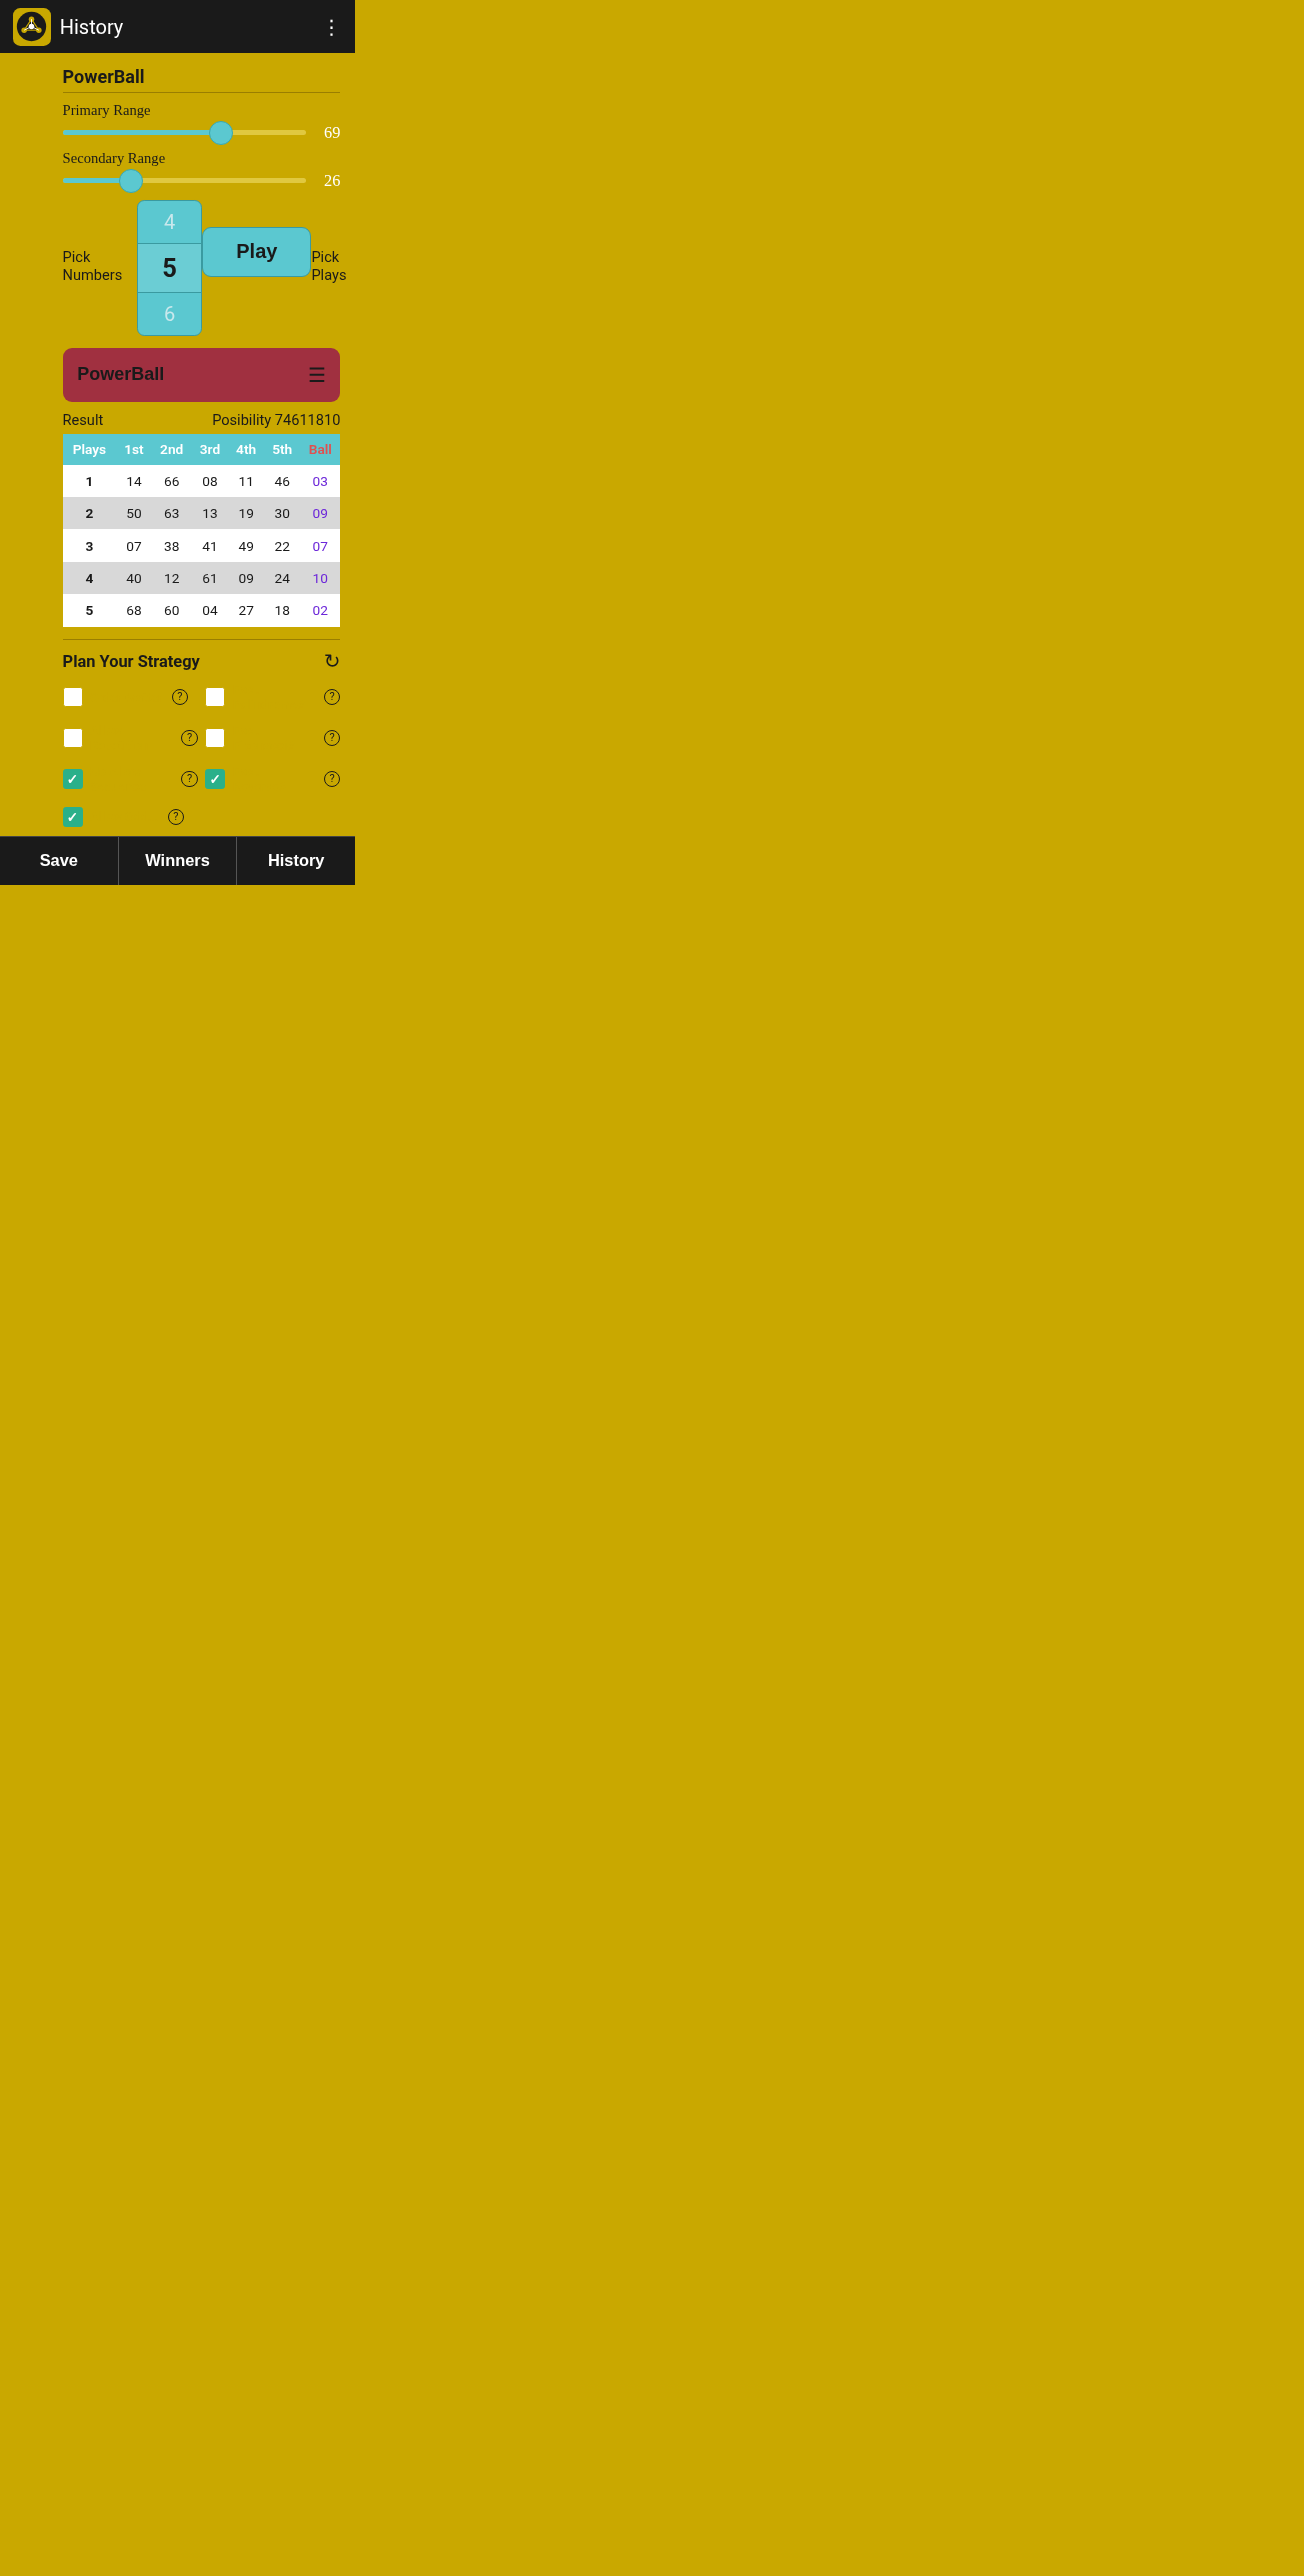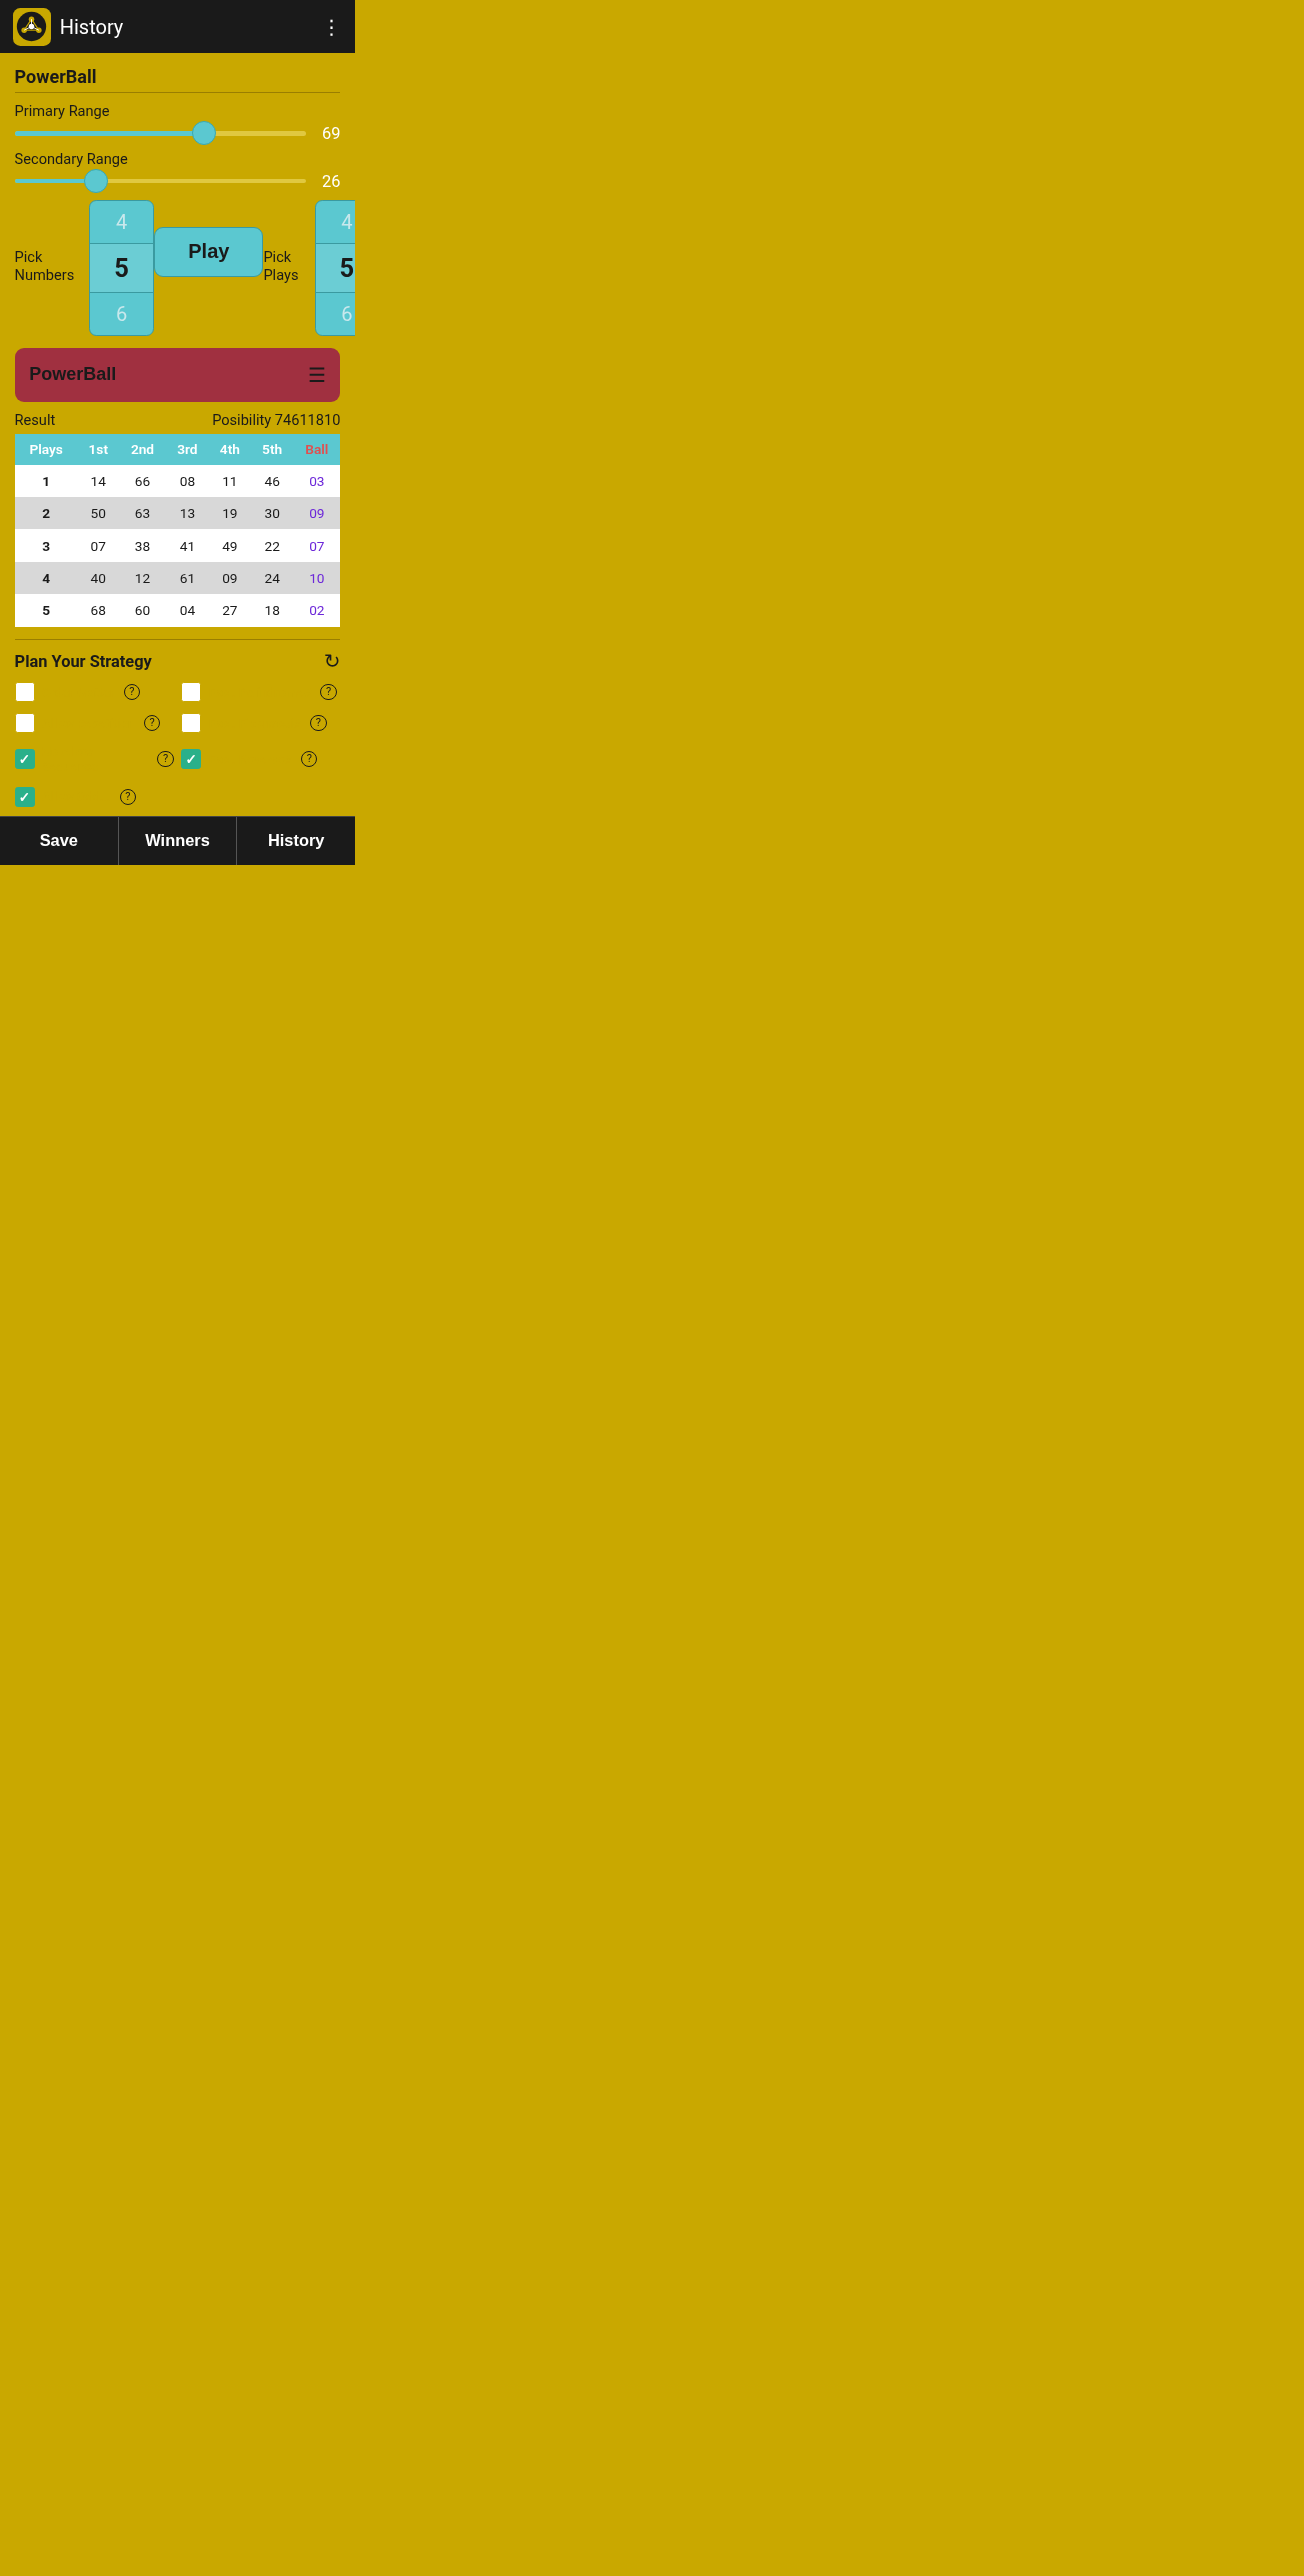--- a/index.html
+++ b/index.html
@@ -43,37 +43,39 @@
     .menu-dots {
       color: white;
       font-size: 20px;
       letter-spacing: 0.9px;
     }
 
     
     .main {
       background: #c9a800;
       padding: 12.7px 14.6px 0 14.6px;
+      margin-left: 48px;
     }
 
     .section-title {
       font-size: 18px;
       font-weight: 700;
       color: #1a1a1a;
       margin-bottom: 5.5px;
     }
     .divider {
       border: none;
       border-top: 1.4px solid #9a7e00;
       margin-bottom: 9px;
     }
 
     
     .slider-row {
       margin-bottom: 7.3px;
+      font-family: Liberation Serif, serif;
     }
     .slider-label {
       font-size: 14.6px;
       color: #1a1a1a;
       margin-bottom: 3.6px;
     }
     .slider-container {
       display: flex;
       align-items: center;
       gap: 9px;

